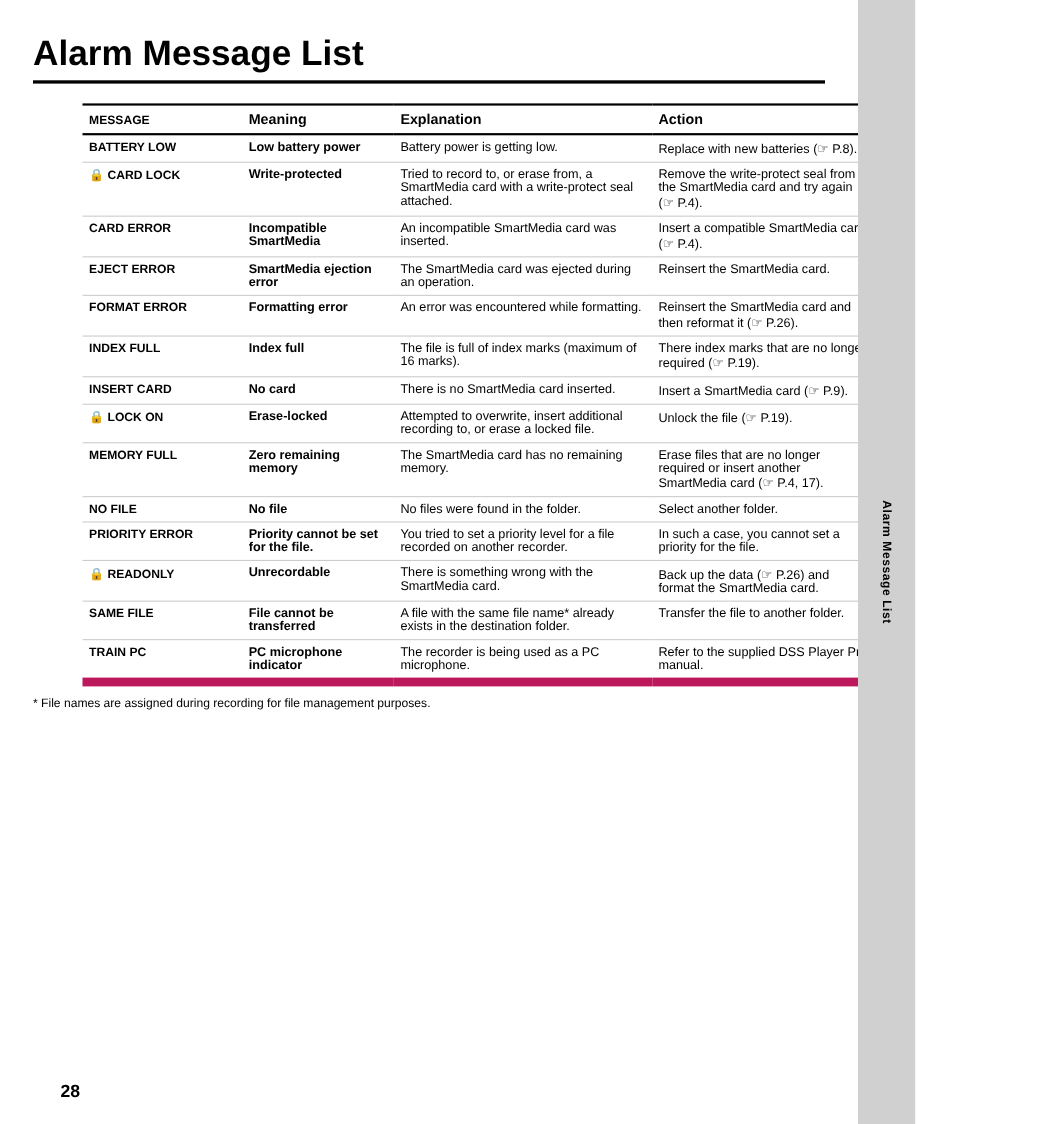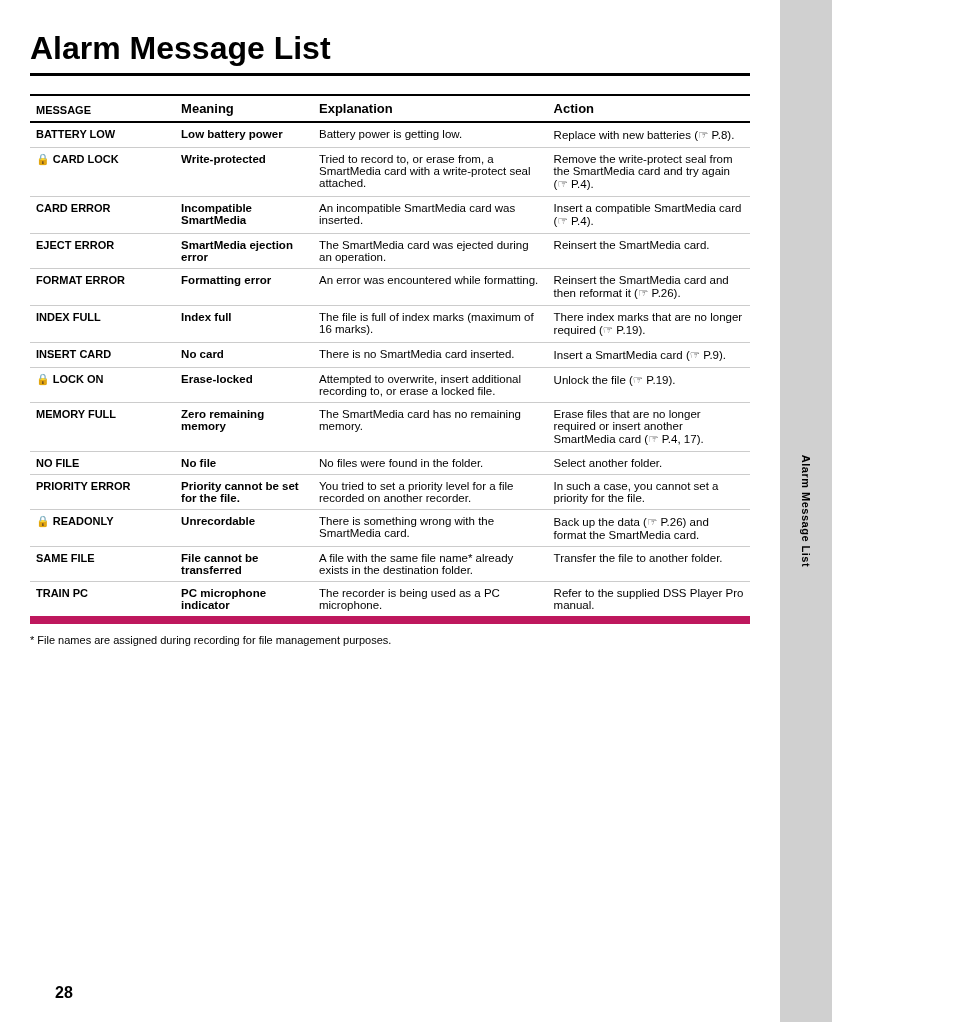--- a/index.html
+++ b/index.html
@@ -53,20 +53,21 @@
     .title-rule {
       border: none;
       border-top: 3px solid #000;
       margin-bottom: 18px;
     }
 
     table {
       width: 100%;
       border-collapse: collapse;
       font-size: 11.5px;
+      margin-left: 45px;
     }
 
     thead tr th {
       border-top: 2px solid #000;
       border-bottom: 2px solid #000;
       font-weight: bold;
       font-size: 13px;
       text-align: left;
       padding: 5px 6px;
       vertical-align: bottom;

